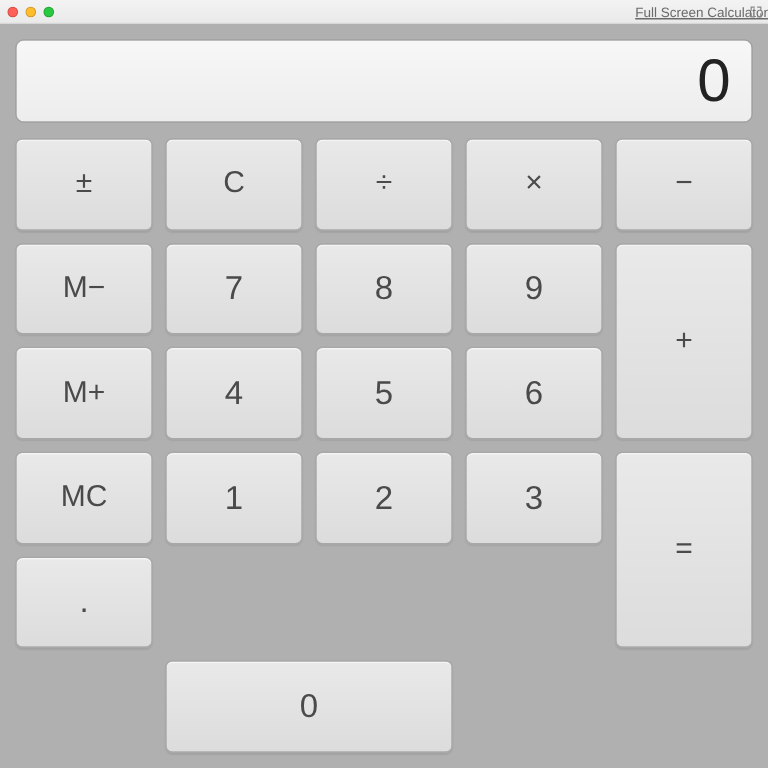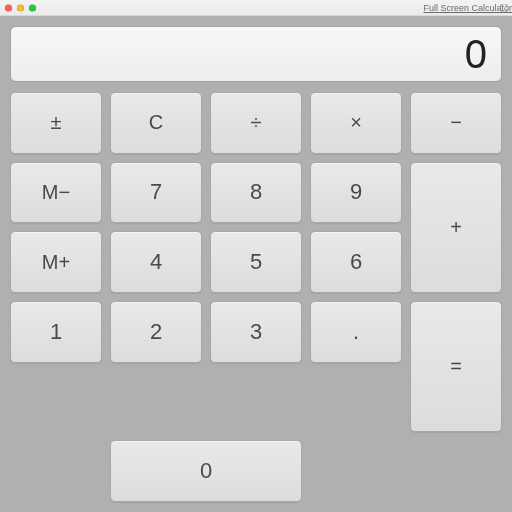--- a/index.html
+++ b/index.html
@@ -130,20 +130,21 @@
       <div class="key">7</div>
       <div class="key">8</div>
       <div class="key">9</div>
       <div class="key fn tall2 plus">+</div>
 
       <div class="key fn">M+</div>
       <div class="key">4</div>
       <div class="key">5</div>
       <div class="key">6</div>
 
+      <div class="key fn">MC</div>
       <div class="key">1</div>
       <div class="key">2</div>
       <div class="key">3</div>
       <div class="key fn tall2 equal">=</div>
 
       <div class="key wide2 zero">0</div>
       <div class="key">.</div>
     </div>
   </div>
 </div>

